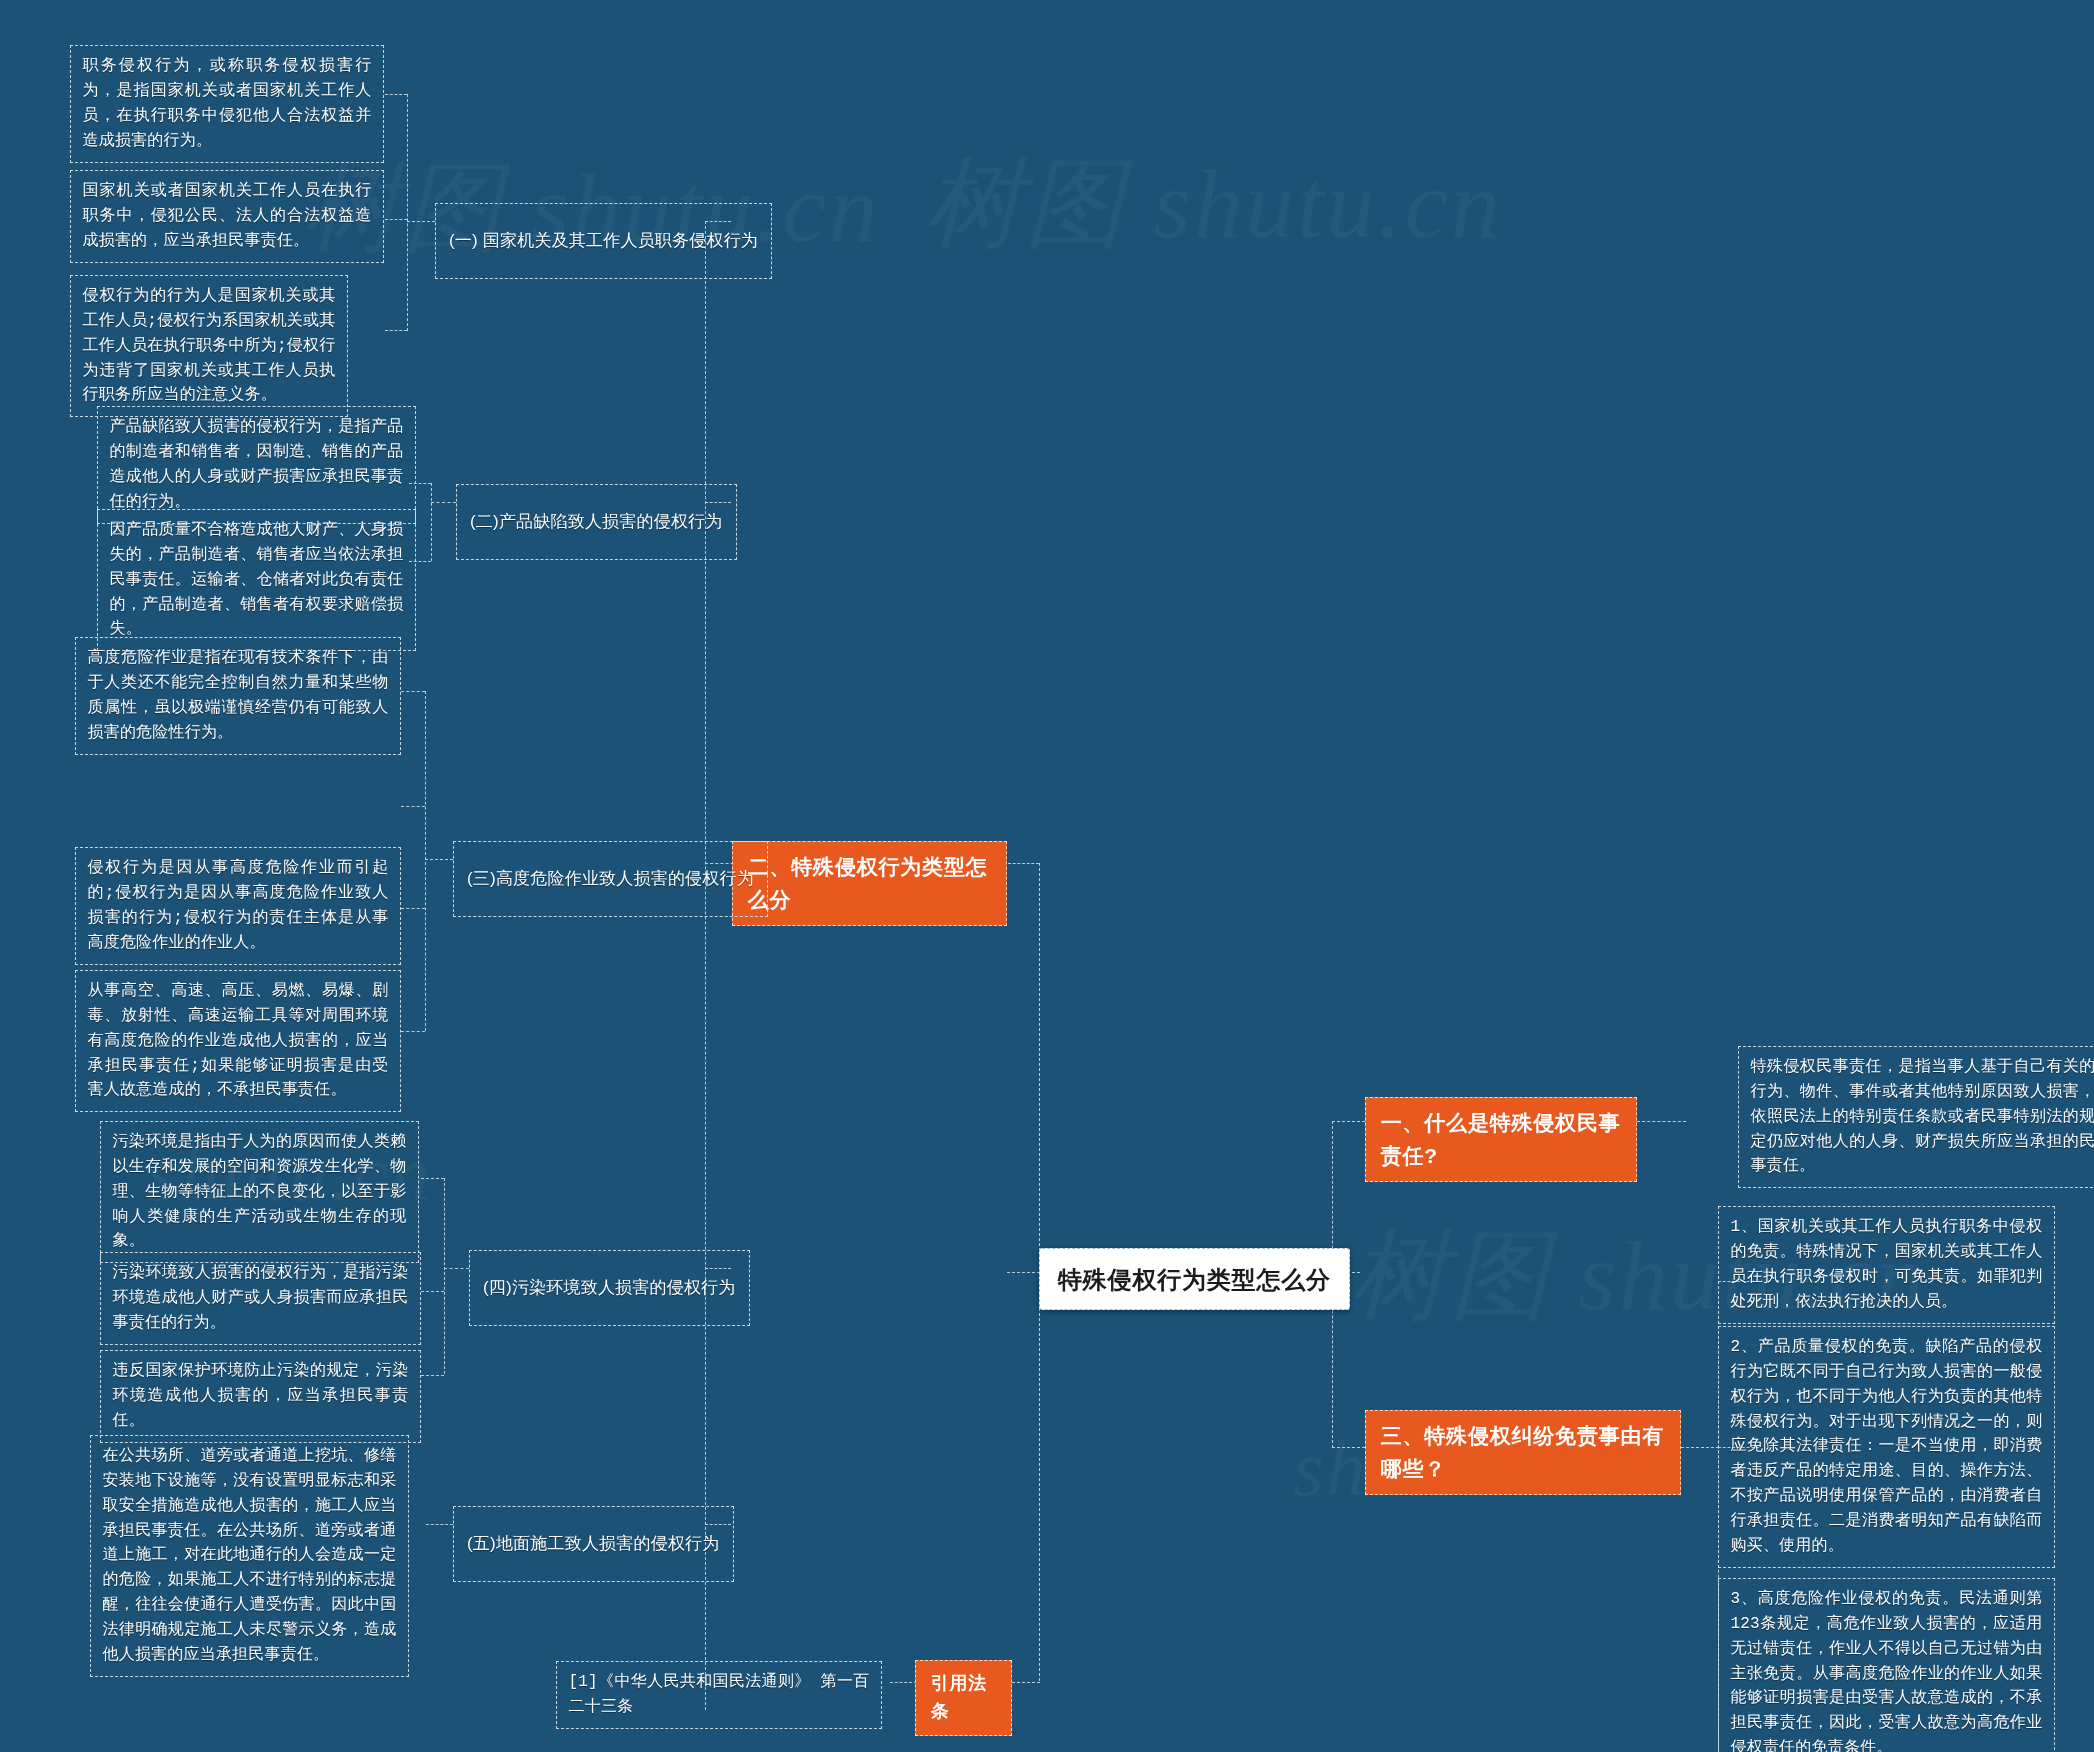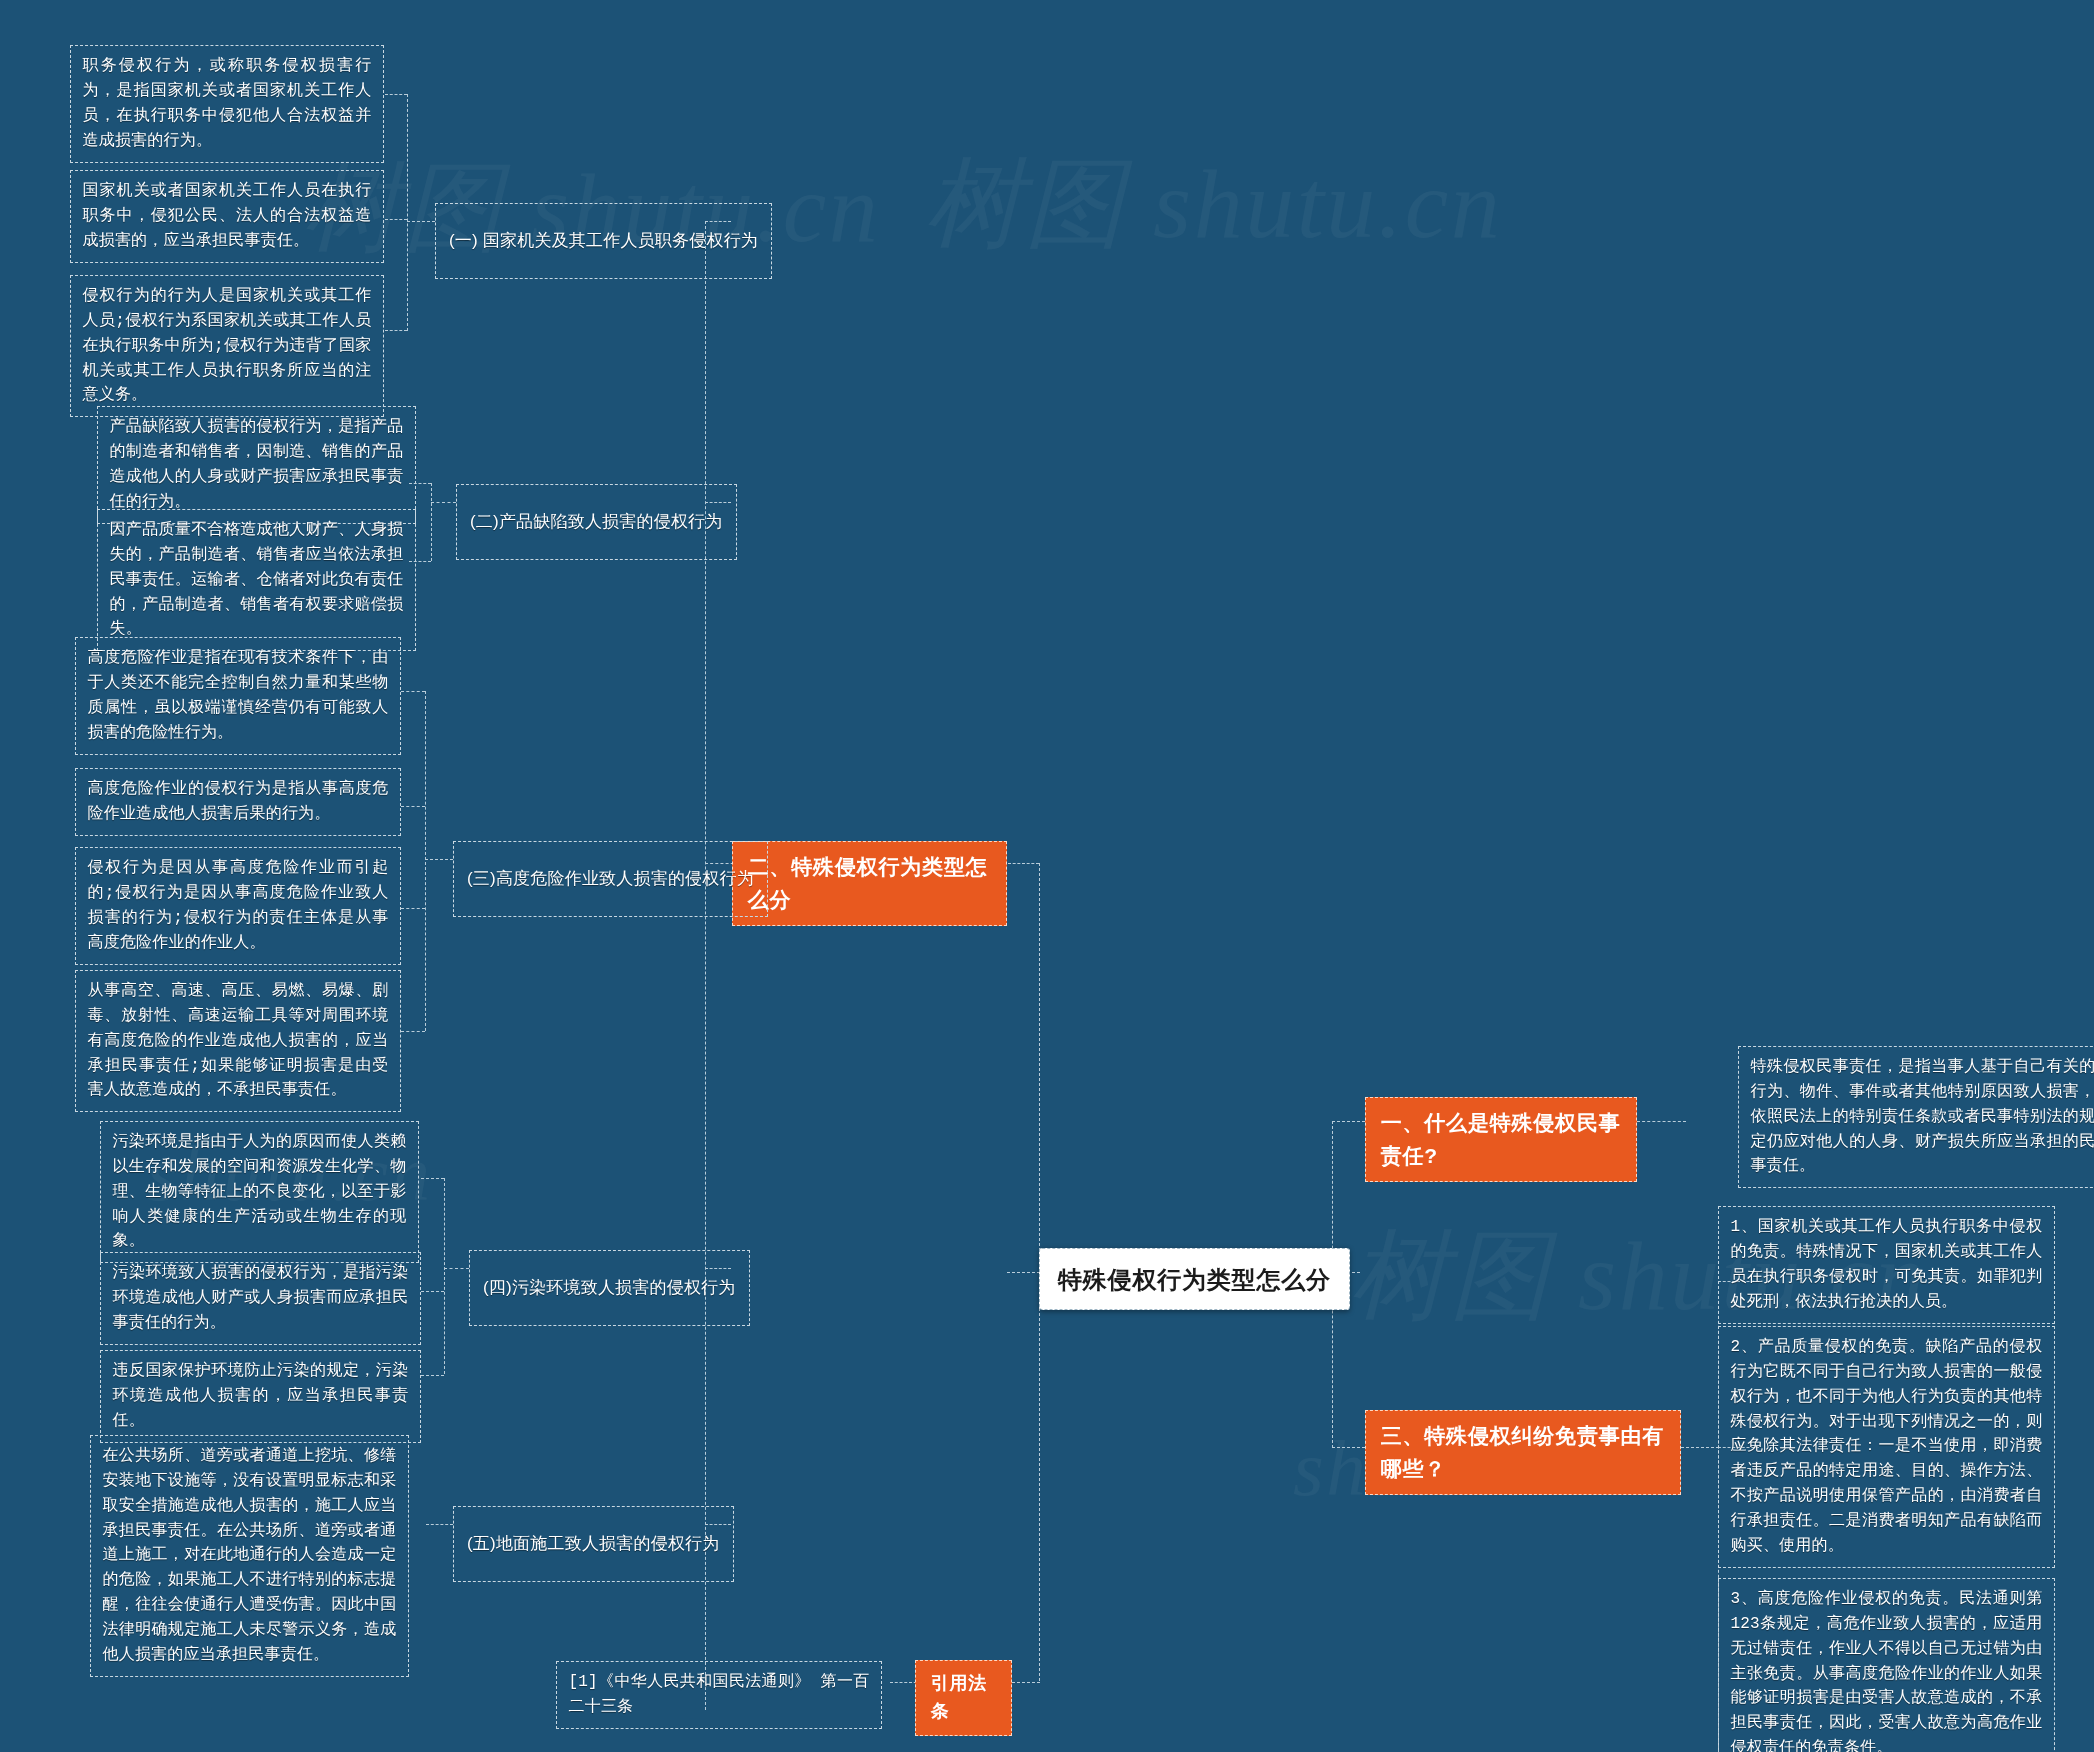--- a/index.html
+++ b/index.html
@@ -156,29 +156,28 @@
   <div class="node root" style="left:1039px; top:1248px;">特殊侵权行为类型怎么分</div>
 
   <div class="node accent" style="left:1365px; top:1097px; width:272px;">一、什么是特殊侵权民事责任?</div>
   <div class="node leaf" style="left:1738px; top:1046px; width:370px;">特殊侵权民事责任，是指当事人基于自己有关的行为、物件、事件或者其他特别原因致人损害，依照民法上的特别责任条款或者民事特别法的规定仍应对他人的人身、财产损失所应当承担的民事责任。</div>
 
   <div class="node accent" style="left:732px; top:841px; width:275px;font-family:Liberation Serif, serif;">二、特殊侵权行为类型怎么分</div>
 
   <div class="node branch" style="left:435px; top:203px;">(一) 国家机关及其工作人员职务侵权行为</div>
   <div class="node leaf" style="left:70px; top:45px; width:314px;">职务侵权行为，或称职务侵权损害行为，是指国家机关或者国家机关工作人员，在执行职务中侵犯他人合法权益并造成损害的行为。</div>
   <div class="node leaf" style="left:70px; top:170px; width:314px;">国家机关或者国家机关工作人员在执行职务中，侵犯公民、法人的合法权益造成损害的，应当承担民事责任。</div>
-  <div class="node leaf" style="left:70px; top:275px; width:314px;">侵权行为的行为人是国家机关或其工作人员;侵权行为系国家机关或其工作人员在执行职务中所为;侵权行为违背了国家机关或其工作人员执行职务所应当的注意义务。</div>
+  <div class="node leaf" style="left:70px; top:275px; width:278px;">侵权行为的行为人是国家机关或其工作人员;侵权行为系国家机关或其工作人员在执行职务中所为;侵权行为违背了国家机关或其工作人员执行职务所应当的注意义务。</div>
 
   <div class="node branch" style="left:456px; top:484px;">(二)产品缺陷致人损害的侵权行为</div>
   <div class="node leaf" style="left:97px; top:406px; width:319px;">产品缺陷致人损害的侵权行为，是指产品的制造者和销售者，因制造、销售的产品造成他人的人身或财产损害应承担民事责任的行为。</div>
   <div class="node leaf" style="left:97px; top:509px; width:319px;">因产品质量不合格造成他人财产、人身损失的，产品制造者、销售者应当依法承担民事责任。运输者、仓储者对此负有责任的，产品制造者、销售者有权要求赔偿损失。</div>
 
   <div class="node branch" style="left:453px; top:841px;">(三)高度危险作业致人损害的侵权行为</div>
   <div class="node leaf" style="left:75px; top:637px; width:326px;">高度危险作业是指在现有技术条件下，由于人类还不能完全控制自然力量和某些物质属性，虽以极端谨慎经营仍有可能致人损害的危险性行为。</div>
-  <div class="node leaf" style="left:75px; top:768px; width:326px;">高度危险作业的侵权行为是指从事高度危险作业造成他人损害后果的行为。</div>
   <div class="node leaf" style="left:75px; top:847px; width:326px;">侵权行为是因从事高度危险作业而引起的;侵权行为是因从事高度危险作业致人损害的行为;侵权行为的责任主体是从事高度危险作业的作业人。</div>
   <div class="node leaf" style="left:75px; top:970px; width:326px;">从事高空、高速、高压、易燃、易爆、剧毒、放射性、高速运输工具等对周围环境有高度危险的作业造成他人损害的，应当承担民事责任;如果能够证明损害是由受害人故意造成的，不承担民事责任。</div>
 
   <div class="node branch" style="left:469px; top:1250px;">(四)污染环境致人损害的侵权行为</div>
   <div class="node leaf" style="left:100px; top:1121px; width:319px;">污染环境是指由于人为的原因而使人类赖以生存和发展的空间和资源发生化学、物理、生物等特征上的不良变化，以至于影响人类健康的生产活动或生物生存的现象。</div>
   <div class="node leaf" style="left:100px; top:1252px; width:321px;">污染环境致人损害的侵权行为，是指污染环境造成他人财产或人身损害而应承担民事责任的行为。</div>
   <div class="node leaf" style="left:100px; top:1350px; width:321px;">违反国家保护环境防止污染的规定，污染环境造成他人损害的，应当承担民事责任。</div>
 
   <div class="node branch" style="left:453px; top:1506px;">(五)地面施工致人损害的侵权行为</div>
   <div class="node leaf" style="left:90px; top:1435px; width:319px;">在公共场所、道旁或者通道上挖坑、修缮安装地下设施等，没有设置明显标志和采取安全措施造成他人损害的，施工人应当承担民事责任。在公共场所、道旁或者通道上施工，对在此地通行的人会造成一定的危险，如果施工人不进行特别的标志提醒，往往会使通行人遭受伤害。因此中国法律明确规定施工人未尽警示义务，造成他人损害的应当承担民事责任。</div>

